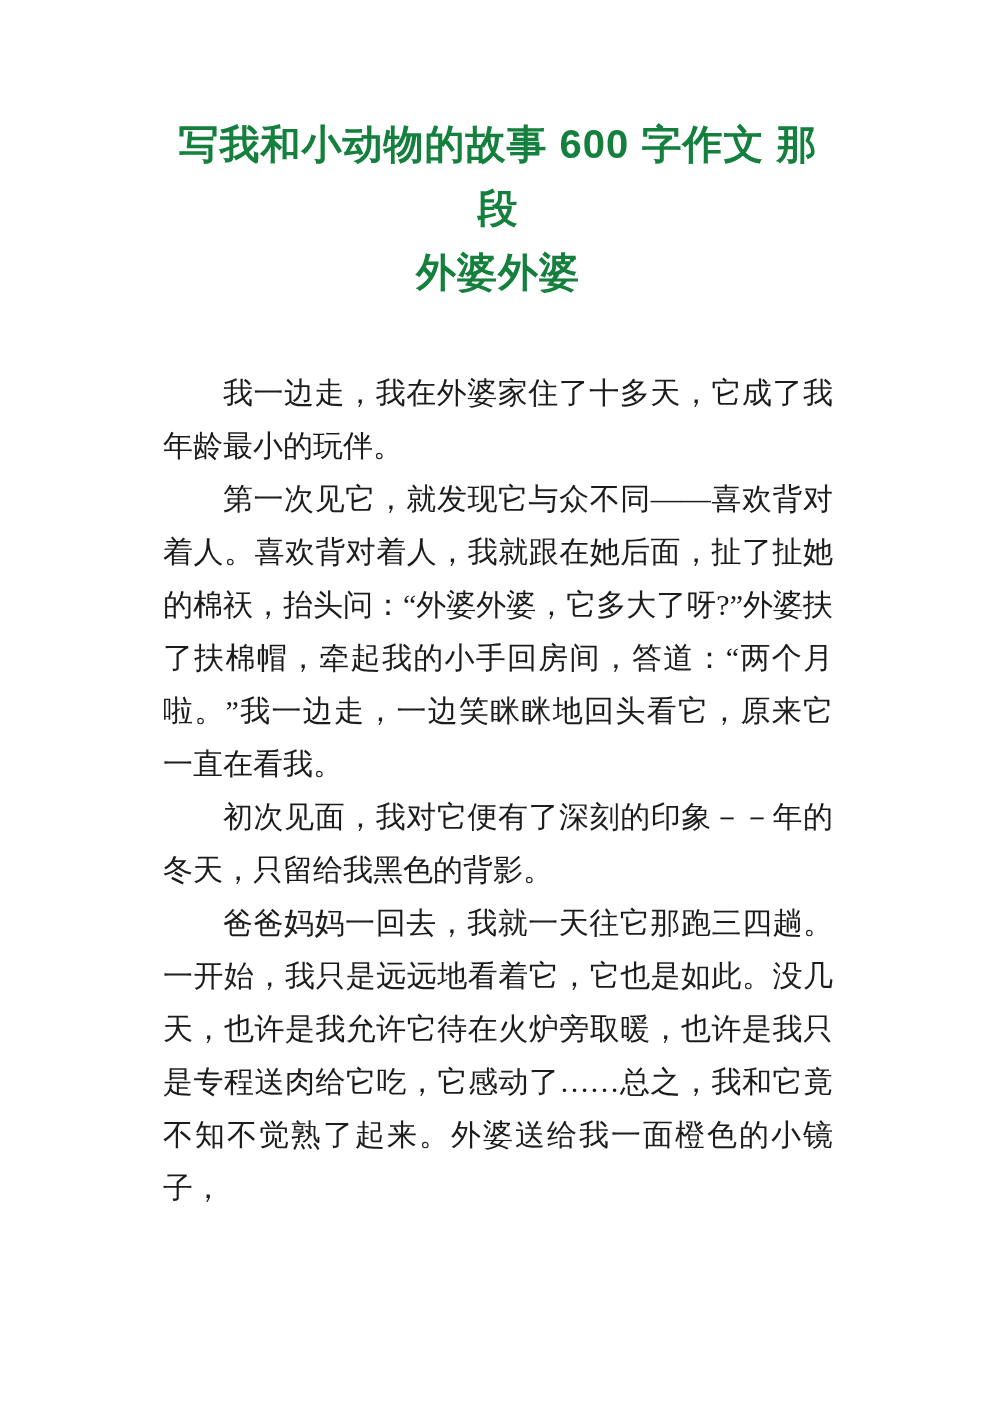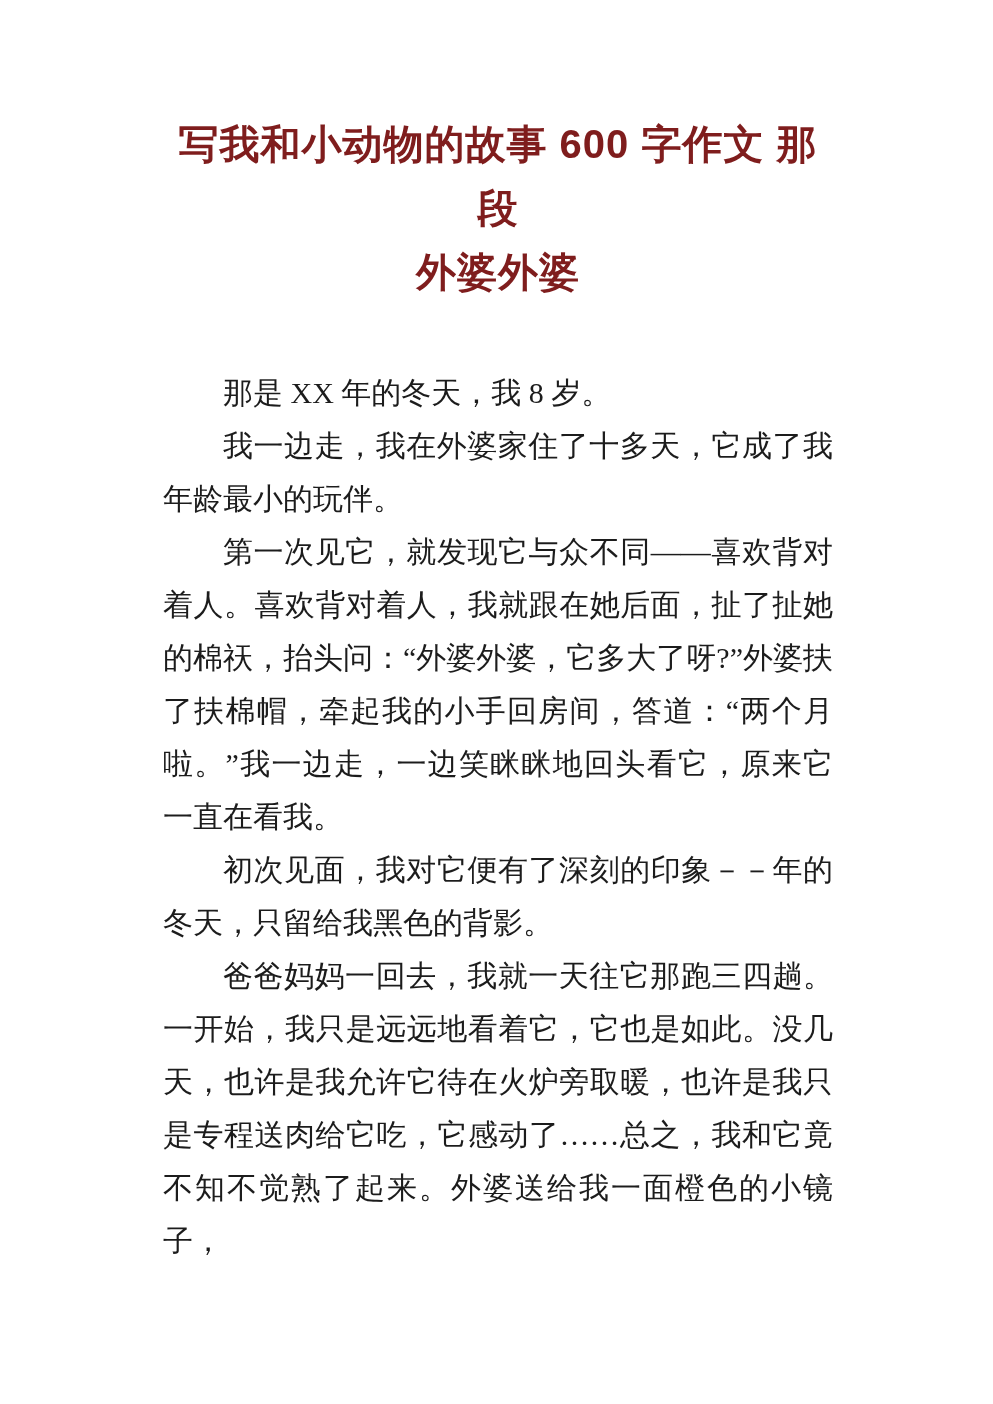--- a/index.html
+++ b/index.html
@@ -17,21 +17,21 @@
     width: 993px;
     height: 1404px;
     background: #ffffff;
     padding: 112px 160px 40px 163px;
   }
   .doc-title {
     font-family: "Liberation Sans", "DejaVu Sans", sans-serif;
     font-weight: 700;
     font-size: 40px;
     line-height: 64px;
-    color: #7f1d1d;
+    color: #15803d;
     text-align: center;
     letter-spacing: 1px;
     margin: 0 0 62px 0;
   }
   .doc-title .title-line {
     display: block;
   }
   .doc-body {
     font-family: "Liberation Serif", "DejaVu Serif", serif;
     font-size: 30px;
@@ -49,20 +49,19 @@
 <body>
 
 <div class="page">
 
   <h1 class="doc-title">
     <span class="title-line">写我和小动物的故事 600 字作文 那段</span>
     <span class="title-line">外婆外婆</span>
   </h1>
 
   <div class="doc-body">
-    <p>那是 XX 年的冬天，我 8 岁。</p>
     <p>我一边走，我在外婆家住了十多天，它成了我年龄最小的玩伴。</p>
     <p>第一次见它，就发现它与众不同——喜欢背对着人。喜欢背对着人，我就跟在她后面，扯了扯她的棉祆，抬头问：“外婆外婆，它多大了呀?”外婆扶了扶棉帽，牵起我的小手回房间，答道：“两个月啦。”我一边走，一边笑眯眯地回头看它，原来它一直在看我。</p>
     <p>初次见面，我对它便有了深刻的印象－－年的冬天，只留给我黑色的背影。</p>
     <p>爸爸妈妈一回去，我就一天往它那跑三四趟。一开始，我只是远远地看着它，它也是如此。没几天，也许是我允许它待在火炉旁取暖，也许是我只是专程送肉给它吃，它感动了……总之，我和它竟不知不觉熟了起来。外婆送给我一面橙色的小镜子，</p>
   </div>
 
 </div>
 
 </body></html>

